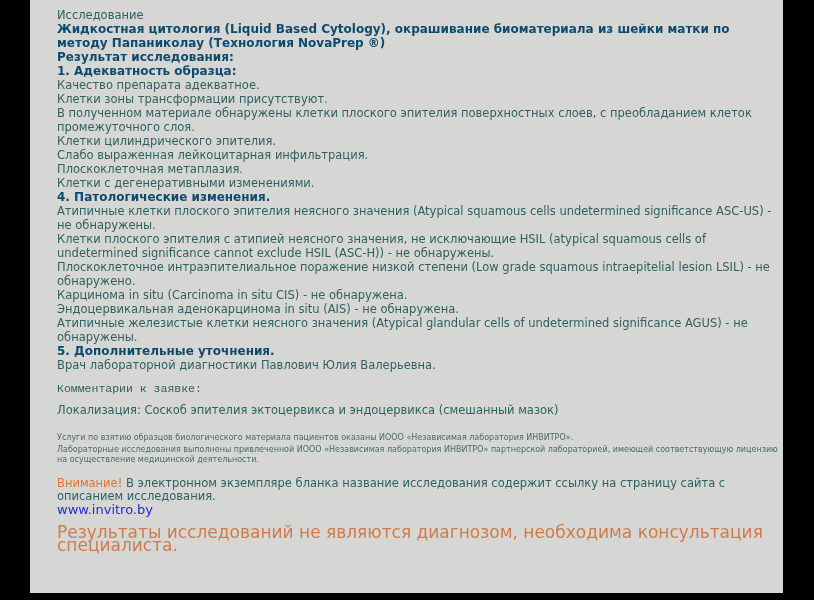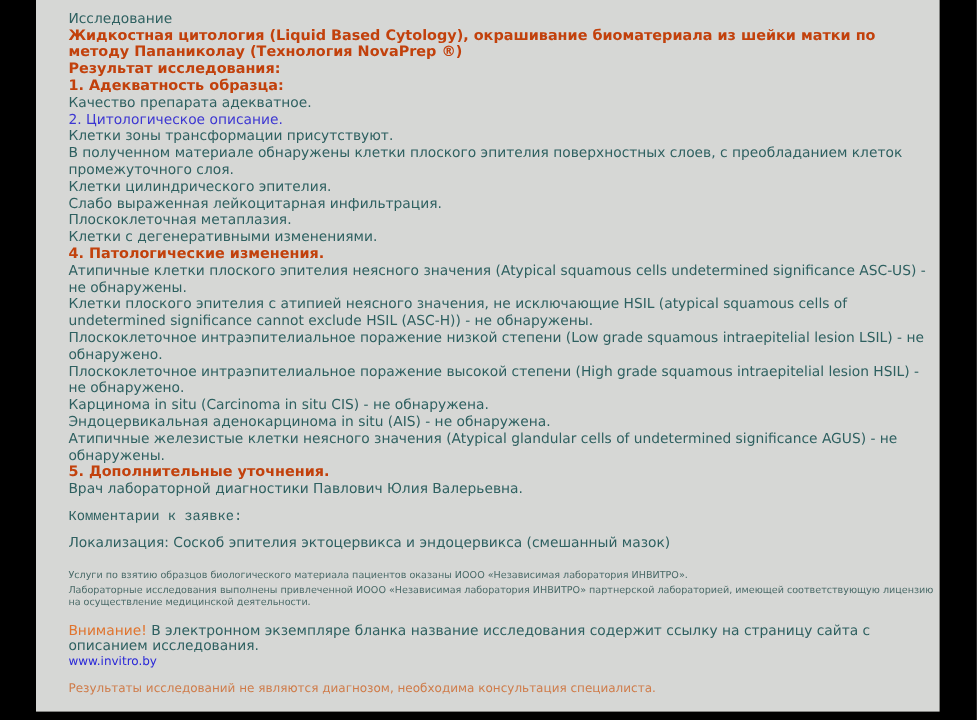--- a/index.html
+++ b/index.html
@@ -24,83 +24,81 @@
   }
   .t-label, .t-body, .t-blue {
     font-size: 11.5px;
     line-height: 14px;
     color: #2e6060;
   }
   .t-bold {
     font-size: 12px;
     line-height: 14px;
     font-weight: bold;
-    color: #c2410c;
+    color: #0c4a6e;
   }
   .t-blue { color: #3c36d2; }
   .small-print {
     font-size: 8px;
     line-height: 10px;
     color: #4a6a68;
   }
   .small-print + .small-print { margin-top: 2px; }
   .gap-comments { margin-top: 10px; font-family: Liberation Mono, monospace; }
   .gap-localization { margin-top: 7px; }
   .gap-smallprint { margin-top: 16px; }
   .attention-para {
     margin-top: 12px;
     font-size: 11.5px;
     line-height: 13px;
     color: #2e6060;
   }
   .attn-label { color: #e0742e; }
   .site-link {
     display: block;
-    font-size: 10px;
+    font-size: 13px;
     line-height: 13px;
     color: #2a28d8;
     text-decoration: none;
     cursor: pointer;
   }
   .disclaimer-line {
     margin-top: 10px;
-    font-size: 10px;
+    font-size: 17px;
     line-height: 13px;
     color: #cf7c4a;
   }
 </style>
 </head>
 <body>
 
 <div class="doc-area">
   <div class="doc-content">
 
     <div class="t-label">Исследование</div>
 
     <div class="t-bold">Жидкостная цитология (Liquid Based Cytology), окрашивание биоматериала из шейки матки по методу Папаниколау (Технология NovaPrep ®)</div>
 
     <div class="t-bold">Результат исследования:</div>
 
     <div class="t-bold">1. Адекватность образца:</div>
     <div class="t-body">Качество препарата адекватное.</div>
 
-    <div class="t-blue">2. Цитологическое описание.</div>
     <div class="t-body">Клетки зоны трансформации присутствуют.</div>
     <div class="t-body">В полученном материале обнаружены клетки плоского эпителия поверхностных слоев, с преобладанием клеток промежуточного слоя.</div>
     <div class="t-body">Клетки цилиндрического эпителия.</div>
     <div class="t-body">Слабо выраженная лейкоцитарная инфильтрация.</div>
     <div class="t-body">Плоскоклеточная метаплазия.</div>
 
     <div class="t-body">Клетки с дегенеративными изменениями.</div>
 
     <div class="t-bold">4. Патологические изменения.</div>
     <div class="t-body">Атипичные клетки плоского эпителия неясного значения (Atypical squamous cells undetermined significance ASC-US) - не обнаружены.</div>
     <div class="t-body">Клетки плоского эпителия с атипией неясного значения, не исключающие HSIL (atypical squamous cells of undetermined significance cannot exclude HSIL (ASC-H)) - не обнаружены.</div>
     <div class="t-body">Плоскоклеточное интраэпителиальное поражение низкой степени (Low grade squamous intraepitelial lesion LSIL) - не обнаружено.</div>
-    <div class="t-body">Плоскоклеточное интраэпителиальное поражение высокой степени (High grade squamous intraepitelial lesion HSIL) - не обнаружено.</div>
     <div class="t-body">Карцинома in situ (Carcinoma in situ CIS) - не обнаружена.</div>
     <div class="t-body">Эндоцервикальная аденокарцинома in situ (AIS) - не обнаружена.</div>
     <div class="t-body">Атипичные железистые клетки неясного значения (Atypical glandular cells of undetermined significance AGUS) - не обнаружены.</div>
 
     <div class="t-bold">5. Дополнительные уточнения.</div>
     <div class="t-body">Врач лабораторной диагностики Павлович Юлия Валерьевна.</div>
 
     <div class="t-body gap-comments">Комментарии к заявке:</div>
 
     <div class="t-body gap-localization">Локализация: Соскоб эпителия эктоцервикса и эндоцервикса (смешанный мазок)</div>

